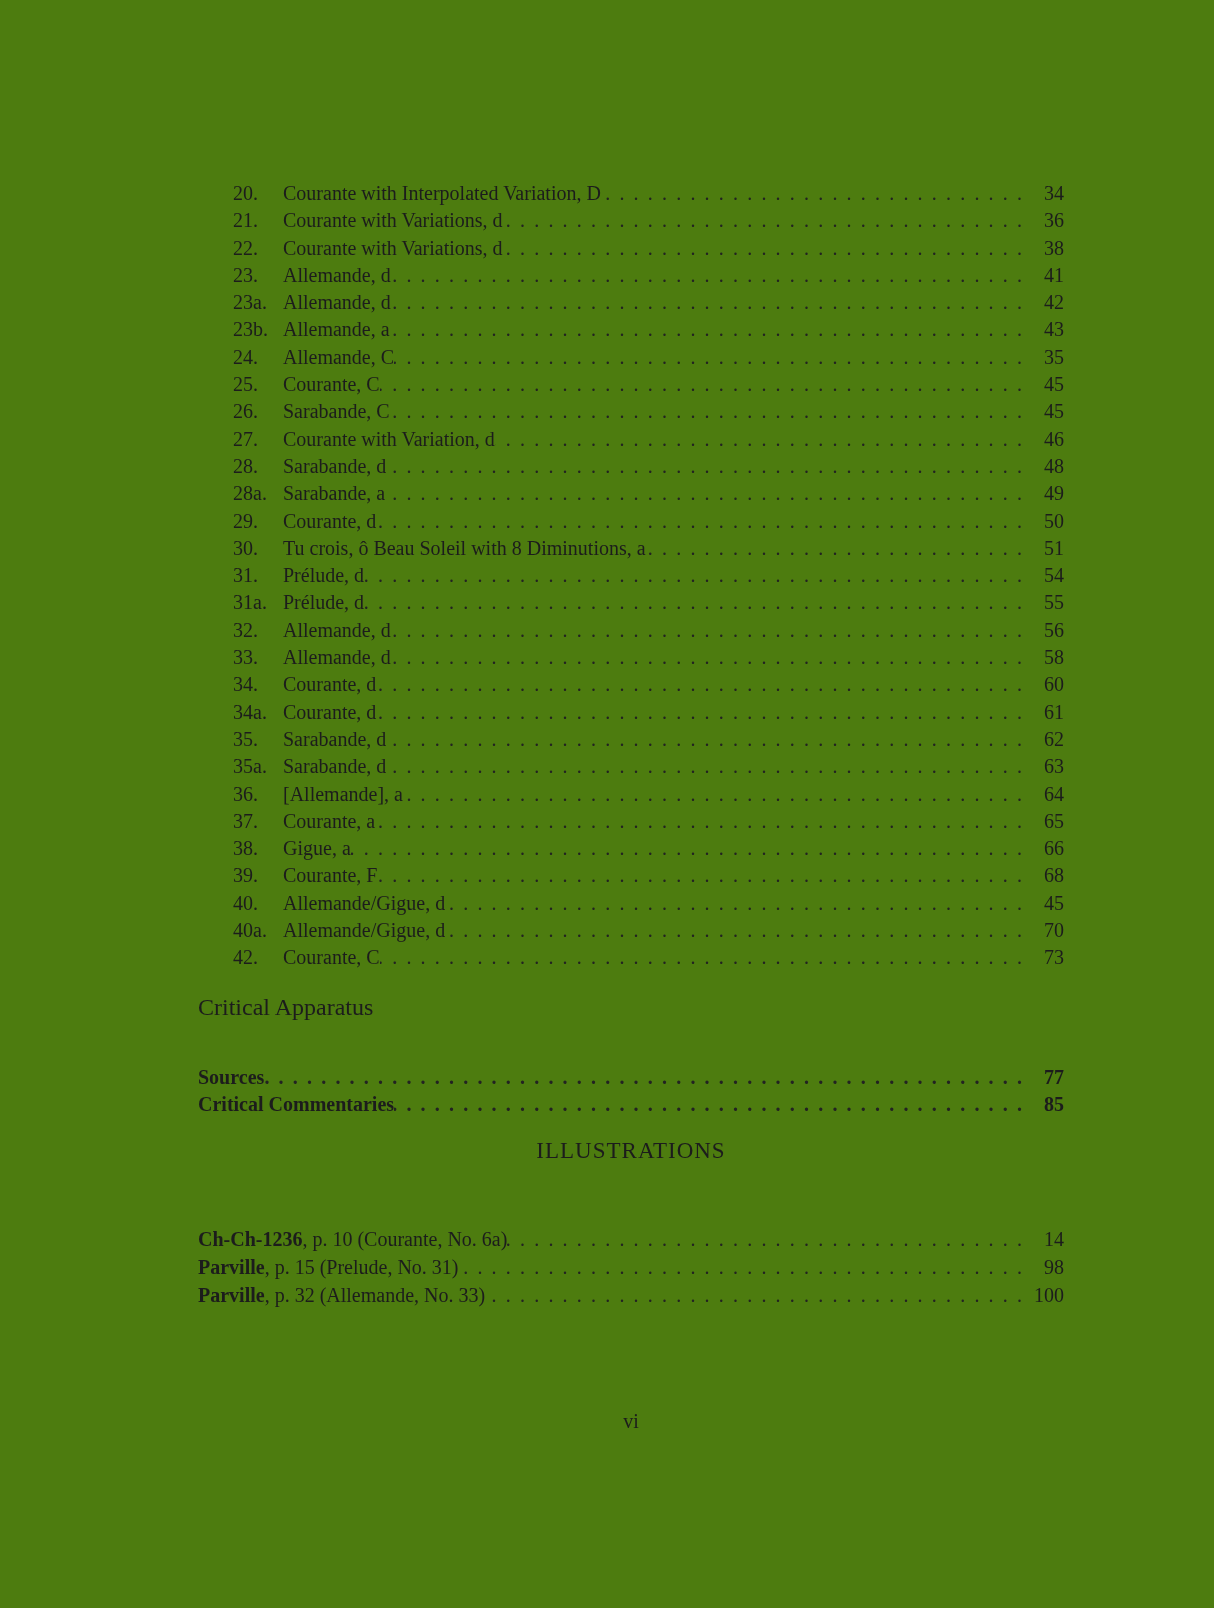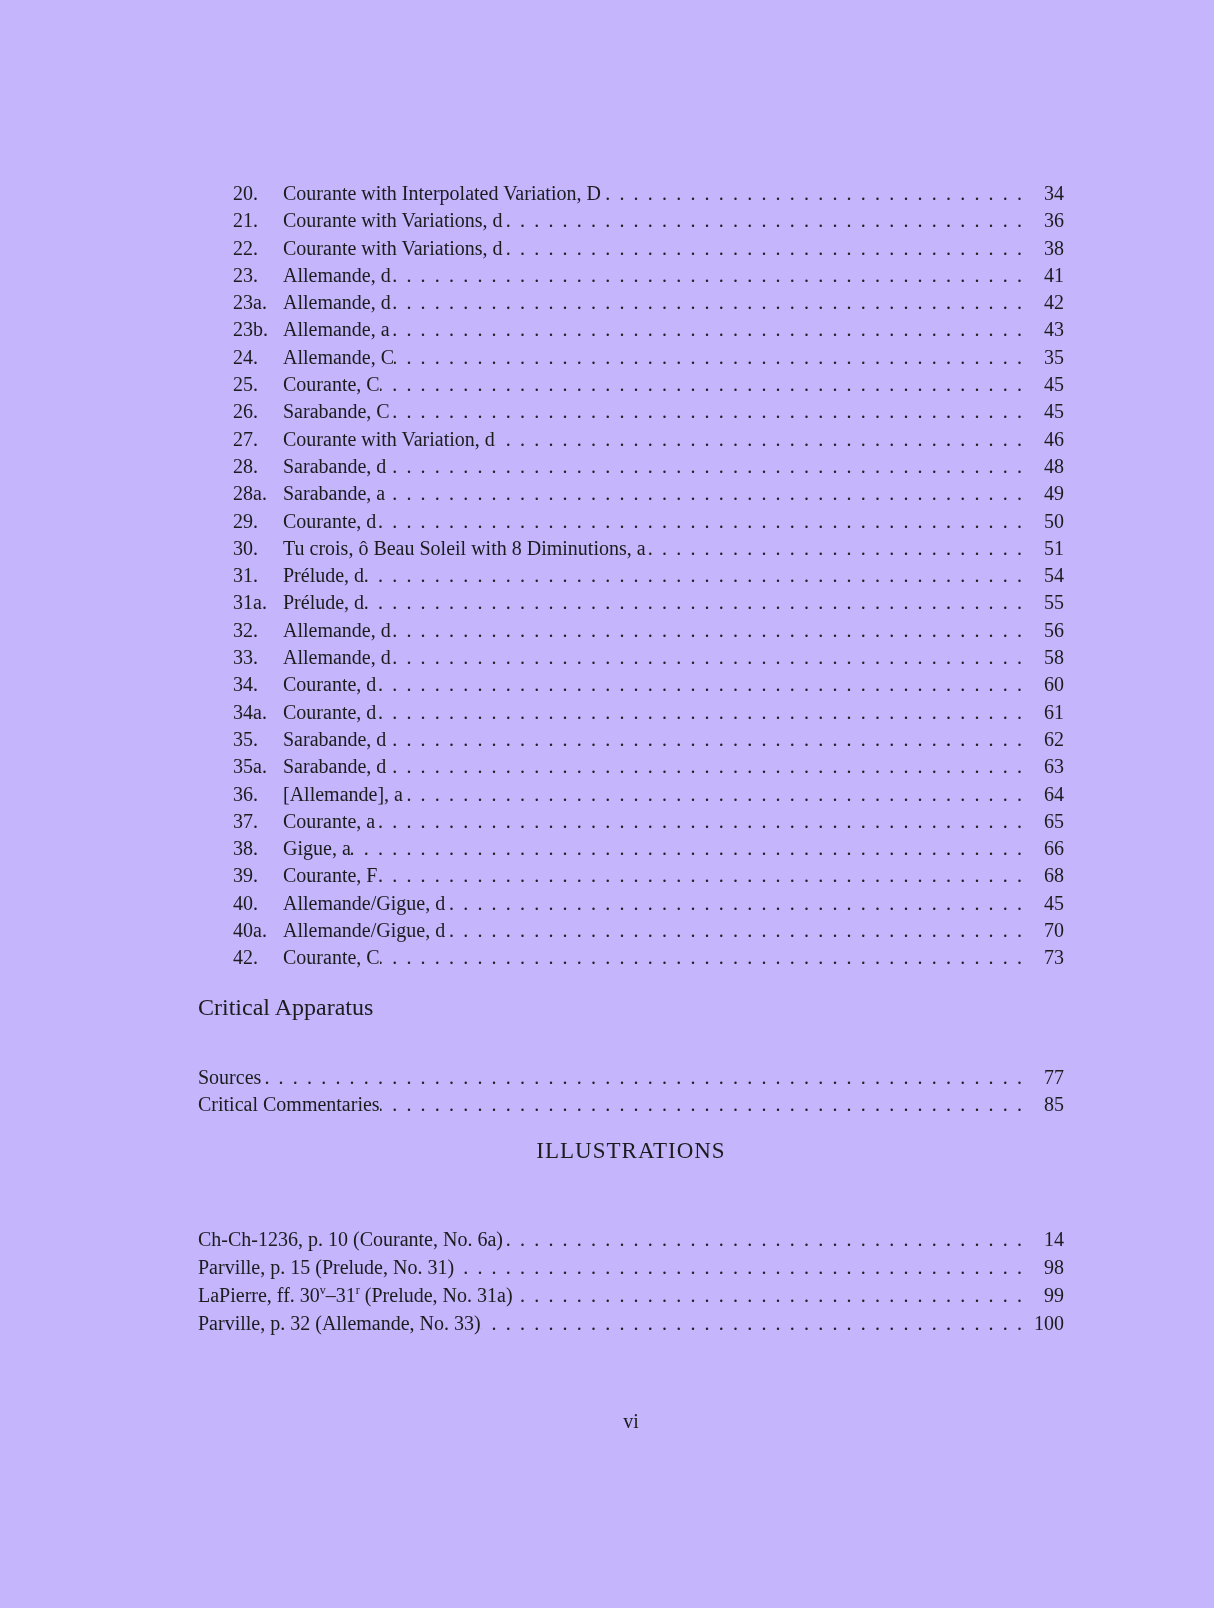--- a/index.html
+++ b/index.html
@@ -1,21 +1,21 @@
 <!DOCTYPE html>
 <html><head>
 <meta charset="utf-8">
 <style>
   * { margin: 0; padding: 0; box-sizing: border-box; }
   html, body { background: #ffffff; }
   .page {
     position: relative;
     width: 1214px;
     height: 1608px;
-    background: #c4b5fd;
+    background: #4d7c0f;
     font-family: "Liberation Serif", "DejaVu Serif", serif;
     color: #1c1c1c;
     overflow: hidden;
   }
   
   .toc {
     position: absolute;
     left: 233px;
     top: 138px;
     width: 831px; 
@@ -44,42 +44,42 @@
     word-spacing: 4.2px;
   }
   .pg { flex: none; min-width: 32px; text-align: right; margin-top: 42px; }
   
   .apparatus {
     position: absolute;
     left: 198px;
     top: 994px;
     width: 866px; 
   }
-  .apparatus .row { height: 27.5px; line-height: 27.5px; }
+  .apparatus .row { height: 27.5px; line-height: 27.5px; font-weight: bold; }
   .app-heading {
     font-size: 24px;
     height: 27.5px;
     line-height: 27.5px;
   }
   
   .illustrations {
     position: absolute;
     left: 198px;
     top: 1136px;
     width: 866px;
   }
   .ill-heading {
     text-align: center;
     font-size: 23px;
     letter-spacing: 1px;
     line-height: 30px;
     margin-bottom: 17px;
   }
   .illustrations .row { height: 28px; line-height: 28px; }
-  .b { font-weight: 400; }
+  .b { font-weight: 700; }
   .sup { font-size: 0.6em; vertical-align: super; line-height: 0; }
   
   .folio {
     position: absolute;
     left: 198px;
     top: 1410px;
     width: 866px;
     text-align: center;
     font-size: 20px;
   }
@@ -289,25 +289,20 @@
           <span class="title"><span class="b">Ch-Ch-1236</span><span class="">, p. 10 (Courante, No. 6a)</span></span>
           <span class="dots"></span>
           <span class="pg">14</span>
         </div>
         <div class="row">
           <span class="title"><span class="b">Parville</span><span class="">, p. 15 (Prelude, No. 31)</span></span>
           <span class="dots"></span>
           <span class="pg">98</span>
         </div>
         <div class="row">
-          <span class="title"><span class="b">LaPierre</span><span class="">, ff. 30</span><span class=" sup">v</span><span class="">–31</span><span class=" sup">r</span><span class=""> (Prelude, No. 31a)</span></span>
-          <span class="dots"></span>
-          <span class="pg">99</span>
-        </div>
-        <div class="row">
           <span class="title"><span class="b">Parville</span><span class="">, p. 32 (Allemande, No. 33)</span></span>
           <span class="dots"></span>
           <span class="pg">100</span>
         </div>
       </div>
   </div>
 
   <div class="folio">vi</div>
 
 </div>

